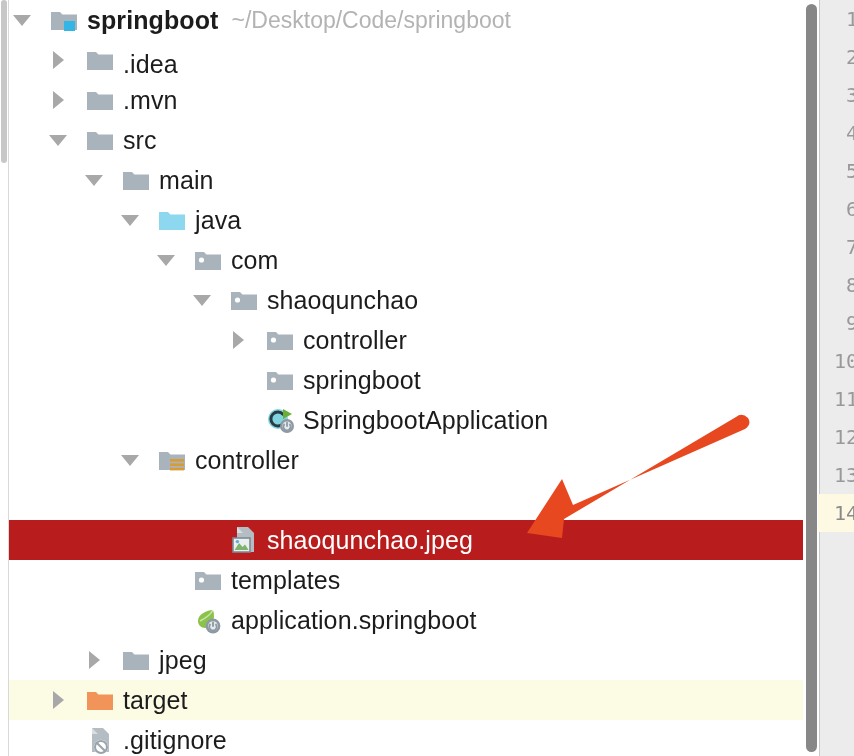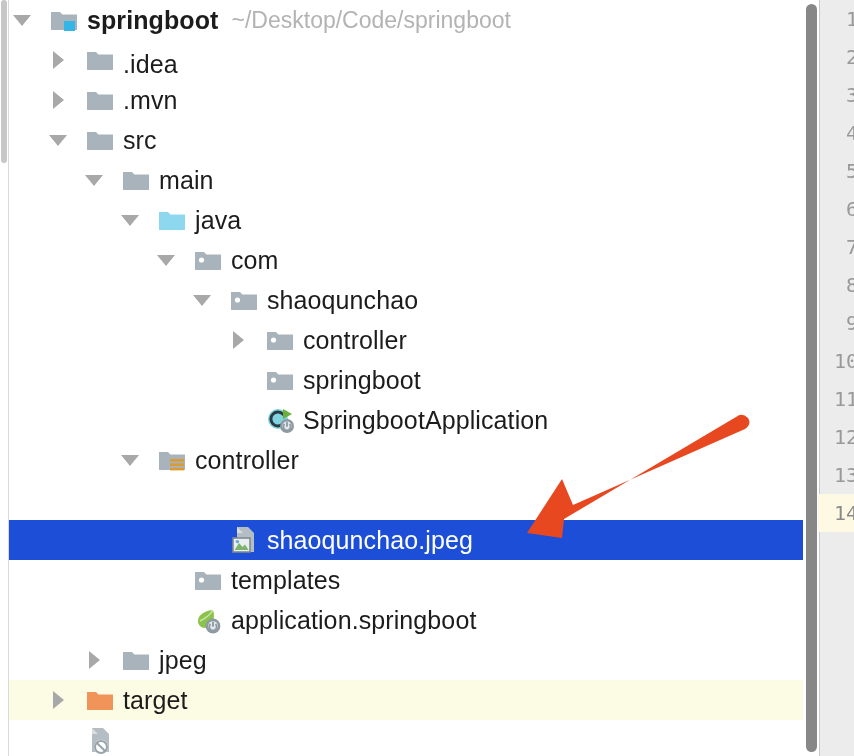--- a/index.html
+++ b/index.html
@@ -12,21 +12,21 @@
   #root{position:relative;width:854px;height:756px;background:#ffffff;}
 
   
   .left-edge{position:absolute;left:0;top:0;width:9px;height:756px;background:#ffffff;}
   .left-edge .bar{position:absolute;left:1px;top:0;width:6px;height:163px;background:#c7c7c7;border-radius:3px;}
   .left-edge .rule{position:absolute;left:8px;top:0;width:1px;height:756px;background:#d9d9d9;}
 
   
   .tree{position:absolute;left:9px;top:0;width:794px;height:756px;background:#ffffff;}
   .row{position:absolute;left:0;width:794px;height:40px;display:flex;align-items:center;white-space:nowrap;}
-  .row.selected{background:#1d4ed8;}
+  .row.selected{background:#b91c1c;}
   .row.excluded{background:#fcfbe4;}
   .row .label{
     font-size:25px;color:#1c1c1c;letter-spacing:.1px;line-height:1;
   }
   .row.selected .label{color:#ffffff;}
   .row.bold .label{font-weight:bold;}
   .row .path{font-size:23px;color:#b3b3b3;margin-left:13px;line-height:1;}
 
   
   .twisty{position:absolute;width:24px;height:24px;}
@@ -260,20 +260,21 @@
       <div class="row" style="top: 720px;">
         <span class="ico" style="left: 76px; top: 5px;">
           <svg viewBox="0 0 30 30">
         <path d="M7 3 H18 L24 9 V27 H7 Z" fill="#b5bdc4"></path>
         <path d="M7 3 L7 9 H13 Z" fill="#d7dde1"></path>
         <circle cx="16" cy="22" r="7.2" fill="#ffffff"></circle>
         <circle cx="16" cy="22" r="6" fill="none" stroke="#9aa4ab" stroke-width="2.1"></circle>
         <path d="M11.9 17.9 L20.1 26.1" stroke="#9aa4ab" stroke-width="2.1"></path>
           </svg>
         </span>
+        <span class="label" style="margin-left: 114px;">.gitignore</span>
       </div>
     </div>
 
   <svg class="ann" id="ann-arrow" width="854" height="756" style="position:absolute;left:0;top:0;pointer-events:none">
     <g>
       <path id="arrow-shape" d="M527 533 L562 479 L573 505 L745 429 Q752 424 748 418 Q742 412 736 417 L564 519 L562 538 Z" fill="#e8481f"></path>
     </g>
   </svg>
 
   <div class="vscroll">

